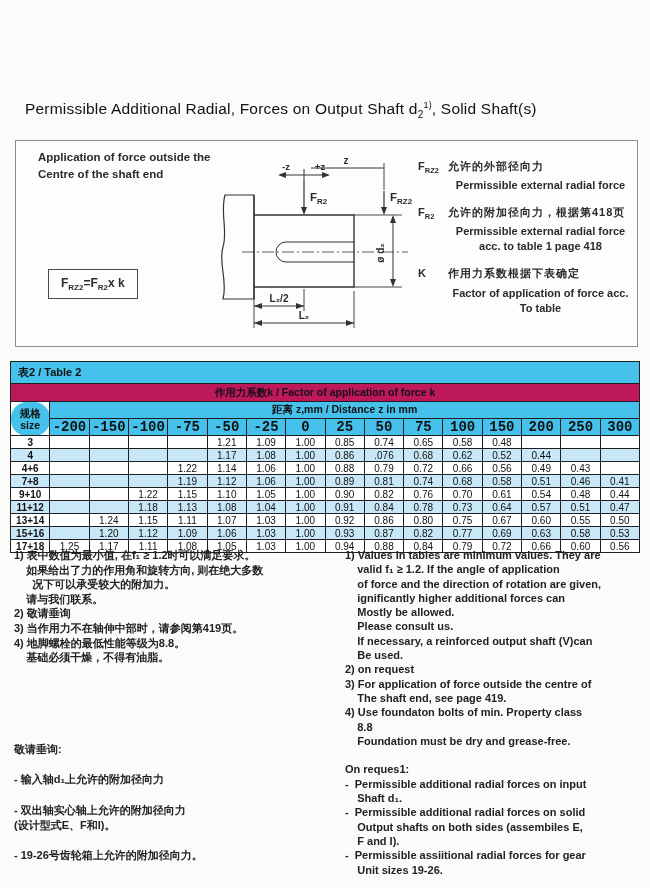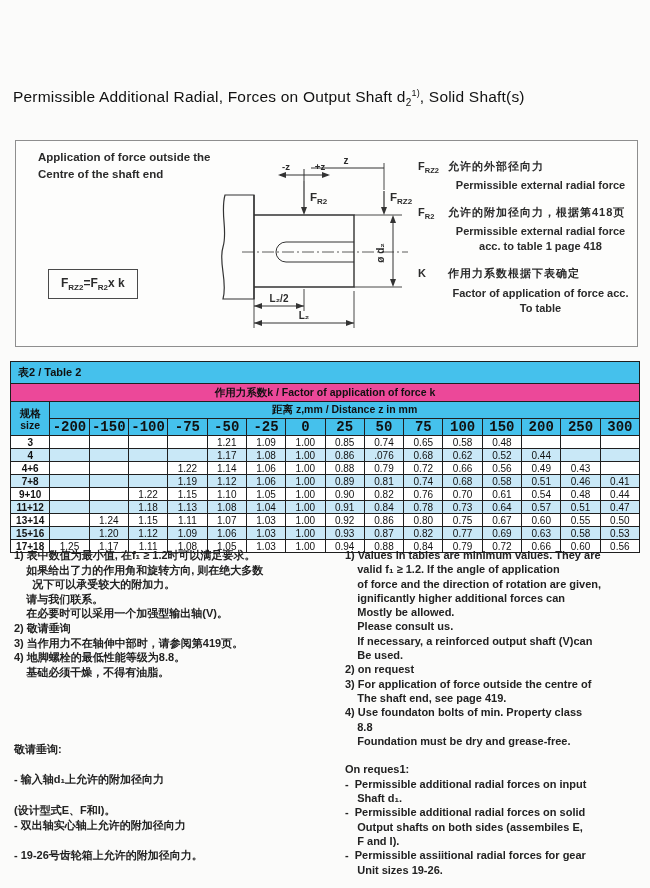--- a/index.html
+++ b/index.html
@@ -8,21 +8,21 @@
     --border-dark:#1f1f1f;
   }
   html,body{margin:0;padding:0;background:#e9e9e9;}
   .page{position:relative;width:650px;height:888px;margin:0 auto;background:#fbfbfa;
         font-family:"Liberation Sans","DejaVu Sans",sans-serif;color:#1a1a1a;overflow:hidden;}
 
   
   .clipped-heading{position:absolute;left:17px;top:72px;width:430px;height:11px;overflow:hidden;}
   .clipped-heading span{display:block;font-size:15px;font-weight:bold;letter-spacing:3px;margin-top:-9px;color:#2a2a2a;}
 
-  .title{position:absolute;left:13px;top:88px;margin:0;font-size:15.5px;font-weight:400;color:#111;letter-spacing:.2px;}
+  .title{position:absolute;left:13px;top:88px;margin:12px;font-size:15.5px;font-weight:400;color:#111;letter-spacing:.2px;}
   .title sub{font-size:10px;}
   .title sup{font-size:9px;}
 
   
   .diagram-box{position:absolute;left:15px;top:140px;width:621px;height:205px;
                border:1px solid #8e8e8e;background:#fdfdfc;}
   .diag-note{position:absolute;left:22px;top:8px;font-size:11.5px;font-weight:bold;line-height:17px;color:#2b2b2b;}
   .diag-note .cn{letter-spacing:2px;}
   .formula-box{position:absolute;left:32px;top:128px;border:1.5px solid #4a4a4a;
                padding:6px 12px;font-size:12px;font-weight:bold;color:#2b2b2b;background:#fdfdfc;}
@@ -37,22 +37,22 @@
   .legend-sym sub{font-size:7.5px;}
   .legend-cn{letter-spacing:1px;}
   .legend-en{padding-left:30px;line-height:15px;text-align:center;}
 
   
   .ktable{position:absolute;left:10px;top:361px;width:630px;border-collapse:collapse;
           table-layout:fixed;font-size:10px;color:#111;}
   .ktable td,.ktable th{border:1px solid var(--border-dark);text-align:center;padding:0;overflow:hidden;}
   .caption-cell{background:var(--header-blue);text-align:left !important;padding:3px 7px !important;
                 font-weight:bold;font-size:11px;height:14px;}
-  .k-header-cell{background:#ec4899;font-weight:bold;font-size:10.5px;height:17px;}
-  .size-header{background:var(--header-blue);font-weight:bold;font-size:10.5px;width:46px;line-height:12px;}
+  .k-header-cell{background:#be185d;font-weight:bold;font-size:10.5px;height:17px;}
+  .size-header{background:var(--header-blue);font-weight:bold;font-size:10.5px;width:46px;line-height:12px;border-radius:16px;}
   .distance-header{background:var(--header-blue);font-weight:bold;font-size:10.5px;height:16px;}
   .col-row th{background:var(--header-blue);font-weight:bold;font-size:14px;height:15px;font-family:Liberation Mono, monospace;}
   .ktable tbody td{height:12px;font-size:10px;background:#fff;}
   .ktable tbody tr.striped td{background:var(--row-blue);}
   .ktable tbody td.size-cell{font-weight:bold;}
 
   
   .notes-left{position:absolute;left:14px;top:548px;width:322px;font-size:11px;font-weight:bold;
               line-height:14.6px;white-space:pre-wrap;color:#222;}
   .notes-left div{min-height:14.6px;}
@@ -351,19 +351,19 @@
           <td>0.84</td>
           <td>0.79</td>
           <td>0.72</td>
           <td>0.66</td>
           <td>0.60</td>
           <td>0.56</td>
         </tr>
       </tbody>
   </table>
 
-  <div class="notes-left"><div>1) 表中数值为最小值, 在f₁ ≥ 1.2时可以满足要求。</div><div>    如果给出了力的作用角和旋转方向, 则在绝大多数</div><div>      况下可以承受较大的附加力。</div><div>    请与我们联系。</div><div>    在必要时可以采用一个加强型输出轴(V)。</div><div>2) 敬请垂询</div><div>3) 当作用力不在轴伸中部时，请参阅第419页。</div><div>4) 地脚螺栓的最低性能等级为8.8。</div><div>    基础必须干燥，不得有油脂。</div></div>
-
-  <div class="notes-left-bottom"><div>敬请垂询:</div><div></div><div>- 输入轴d₁上允许的附加径向力</div><div></div><div>(设计型式E、F和I)。</div><div>- 双出轴实心轴上允许的附加径向力</div><div></div><div>- 19-26号齿轮箱上允许的附加径向力。</div></div>
+  <div class="notes-left"><div>1) 表中数值为最小值, 在f₁ ≥ 1.2时可以满足要求。</div><div>    如果给出了力的作用角和旋转方向, 则在绝大多数</div><div>      况下可以承受较大的附加力。</div><div>    请与我们联系。</div><div>2) 敬请垂询</div><div>3) 当作用力不在轴伸中部时，请参阅第419页。</div><div>4) 地脚螺栓的最低性能等级为8.8。</div><div>    基础必须干燥，不得有油脂。</div></div>
+
+  <div class="notes-left-bottom"><div>敬请垂询:</div><div></div><div>- 输入轴d₁上允许的附加径向力</div><div></div><div>- 双出轴实心轴上允许的附加径向力</div><div>(设计型式E、F和I)。</div><div></div><div>- 19-26号齿轮箱上允许的附加径向力。</div></div>
 
   <div class="notes-right"><div>1) Values in tables are minimum values. They are</div><div>    valid f₁ ≥ 1.2. If the angle of application</div><div>    of force and the direction of rotation are given,</div><div>    ignificantly higher additional forces can</div><div>    Mostly be allowed.</div><div>    Please consult us.</div><div>    If necessary, a reinforced output shaft (V)can</div><div>    Be used.</div><div>2) on request</div><div>3) For application of force outside the centre of</div><div>    The shaft end, see page 419.</div><div>4) Use foundaton bolts of min. Property class</div><div>    8.8</div><div>    Foundation must be dry and grease-free.</div><div></div><div>On reques1:</div><div>-  Permissible additional radial forces on input</div><div>    Shaft d₁.</div><div>-  Permissible additional radial forces on solid</div><div>    Output shafts on both sides (assembiles E,</div><div>    F and I).</div><div>-  Permissible assiitional radial forces for gear</div><div>    Unit sizes 19-26.</div></div>
 
 </div>
 
 </body></html>

